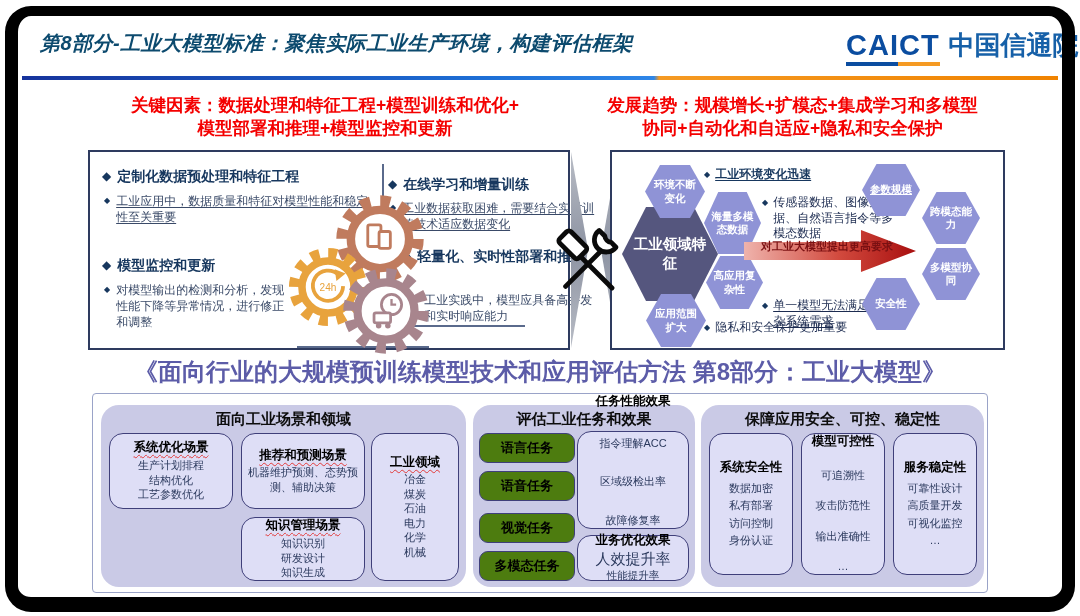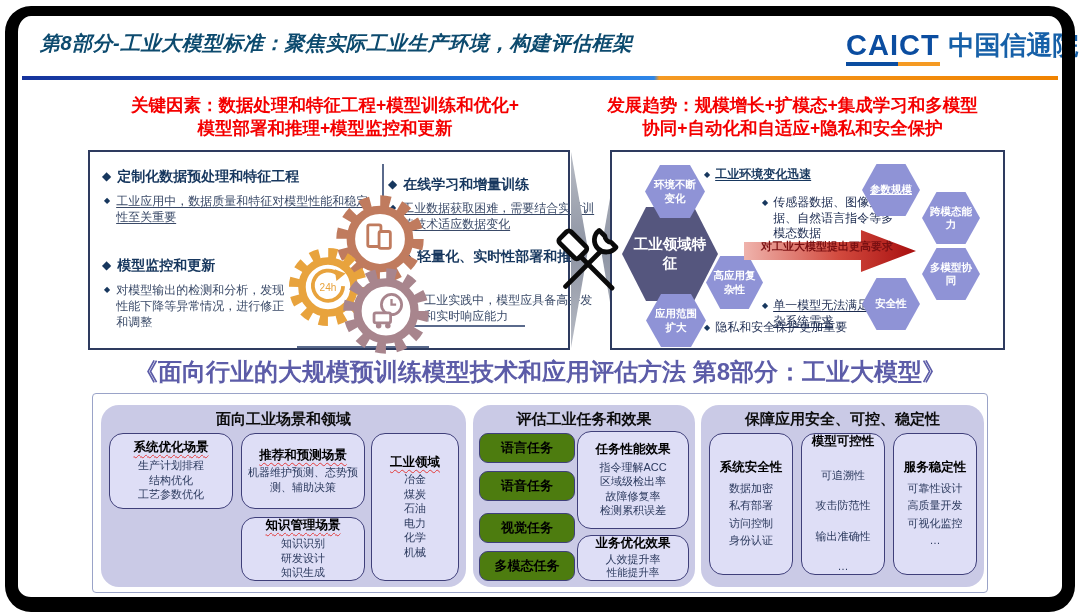--- a/index.html
+++ b/index.html
@@ -156,20 +156,23 @@
     </g>
   </svg>
 
   <div class="abs panel" style="left:610px;top:150px;width:395px;height:200px;">
     <div class="hex big" style="left:10px;top:55px;width:96px;height:94px;">
       <span>工业领域特征</span>
     </div>
     <div class="hex" style="left:33px;top:13px;width:60px;height:53px;">
       <span>环境不断变化</span>
     </div>
+    <div class="hex" style="left:92px;top:40px;width:57px;height:62px;">
+      <span>海量多模态数据</span>
+    </div>
     <div class="hex" style="left:94px;top:104px;width:57px;height:53px;">
       <span>高应用复杂性</span>
     </div>
     <div class="hex" style="left:34px;top:142px;width:60px;height:53px;">
       <span>应用范围扩大</span>
     </div>
 
     <div class="rb" style="left:92px;top:15px;width:165px;">
       <span class="dm">◆</span>
       <span class="u bold6">工业环境变化迅速</span>
@@ -244,30 +247,30 @@
       </div>
       <div class="pill" style="left:6px;top:66px;width:96px;height:30px;">
         <span>语音任务</span>
       </div>
       <div class="pill" style="left:6px;top:108px;width:96px;height:30px;">
         <span>视觉任务</span>
       </div>
       <div class="pill" style="left:6px;top:146px;width:96px;height:30px;">
         <span>多模态任务</span>
       </div>
-      <div class="card" style="left:104px;top:26px;width:112px;height:98px;">
+      <div class="card" style="left:104px;top:26px;width:112px;height:98px;gap:24px;">
         <div class="card-t">任务性能效果</div>
         <div class="card-i">指令理解ACC</div>
         <div class="card-i">区域级检出率</div>
         <div class="card-i">故障修复率</div>
         <div class="card-i">检测累积误差</div>
       </div>
       <div class="card" style="left:104px;top:130px;width:112px;height:46px;">
         <div class="card-t" style="margin-bottom:0;">业务优化效果</div>
-        <div class="card-i" style="font-size:11px;">人效提升率</div>
+        <div class="card-i" style="font-size:15px;">人效提升率</div>
         <div class="card-i" style="font-size:10.5px;">性能提升率</div>
       </div>
     </div>
 
     <div class="group" style="left:608px;top:11px;width:283px;height:182px;">
       <div class="group-t">保障应用安全、可控、稳定性</div>
       <div class="card" style="left:8px;top:28px;width:84px;height:142px;gap:3px;">
         <div class="card-t">系统安全性</div>
         <div class="card-i">数据加密</div>
         <div class="card-i">私有部署</div>

